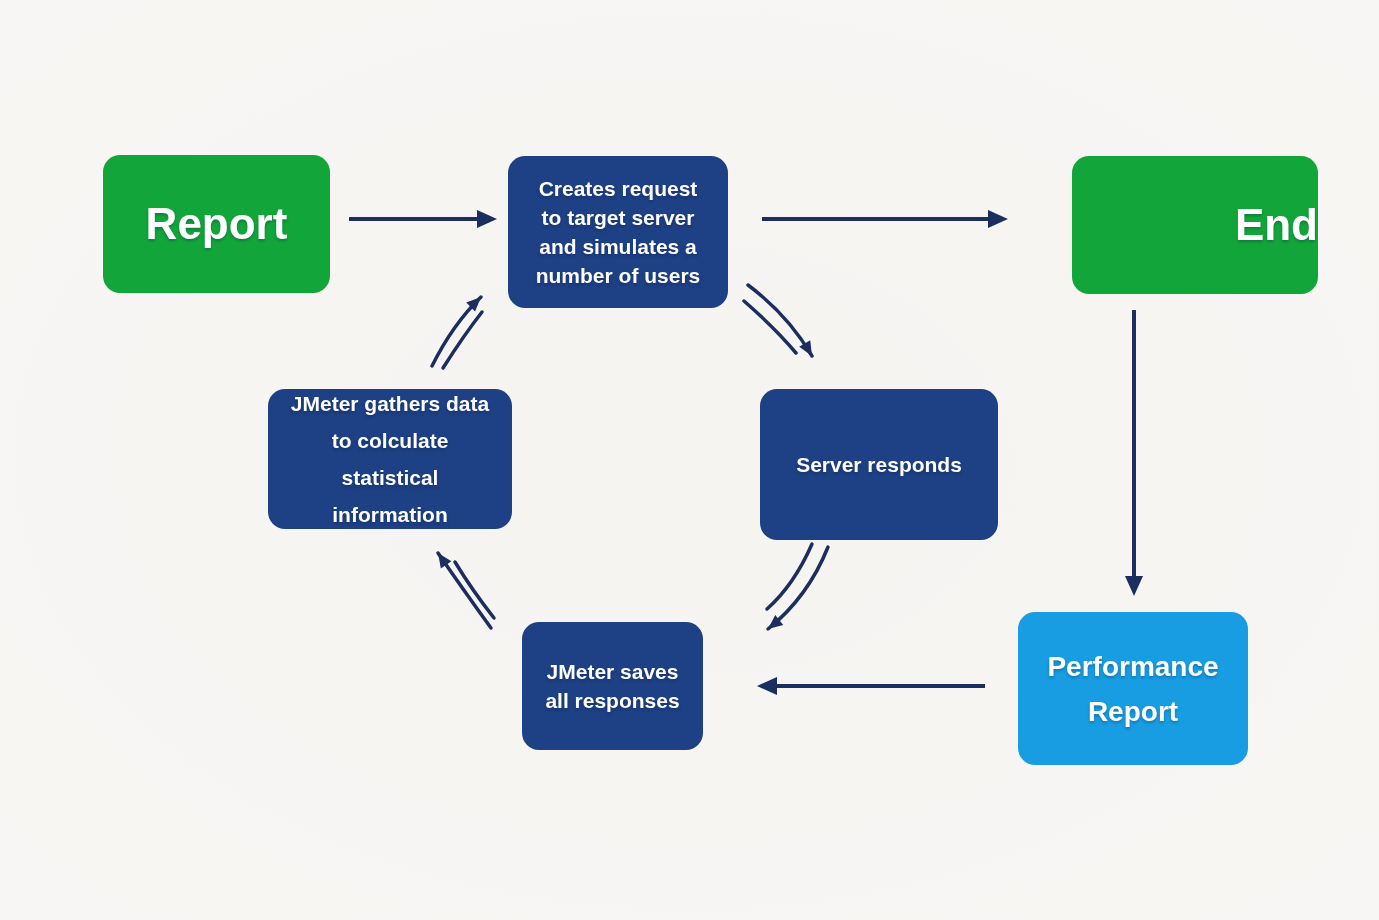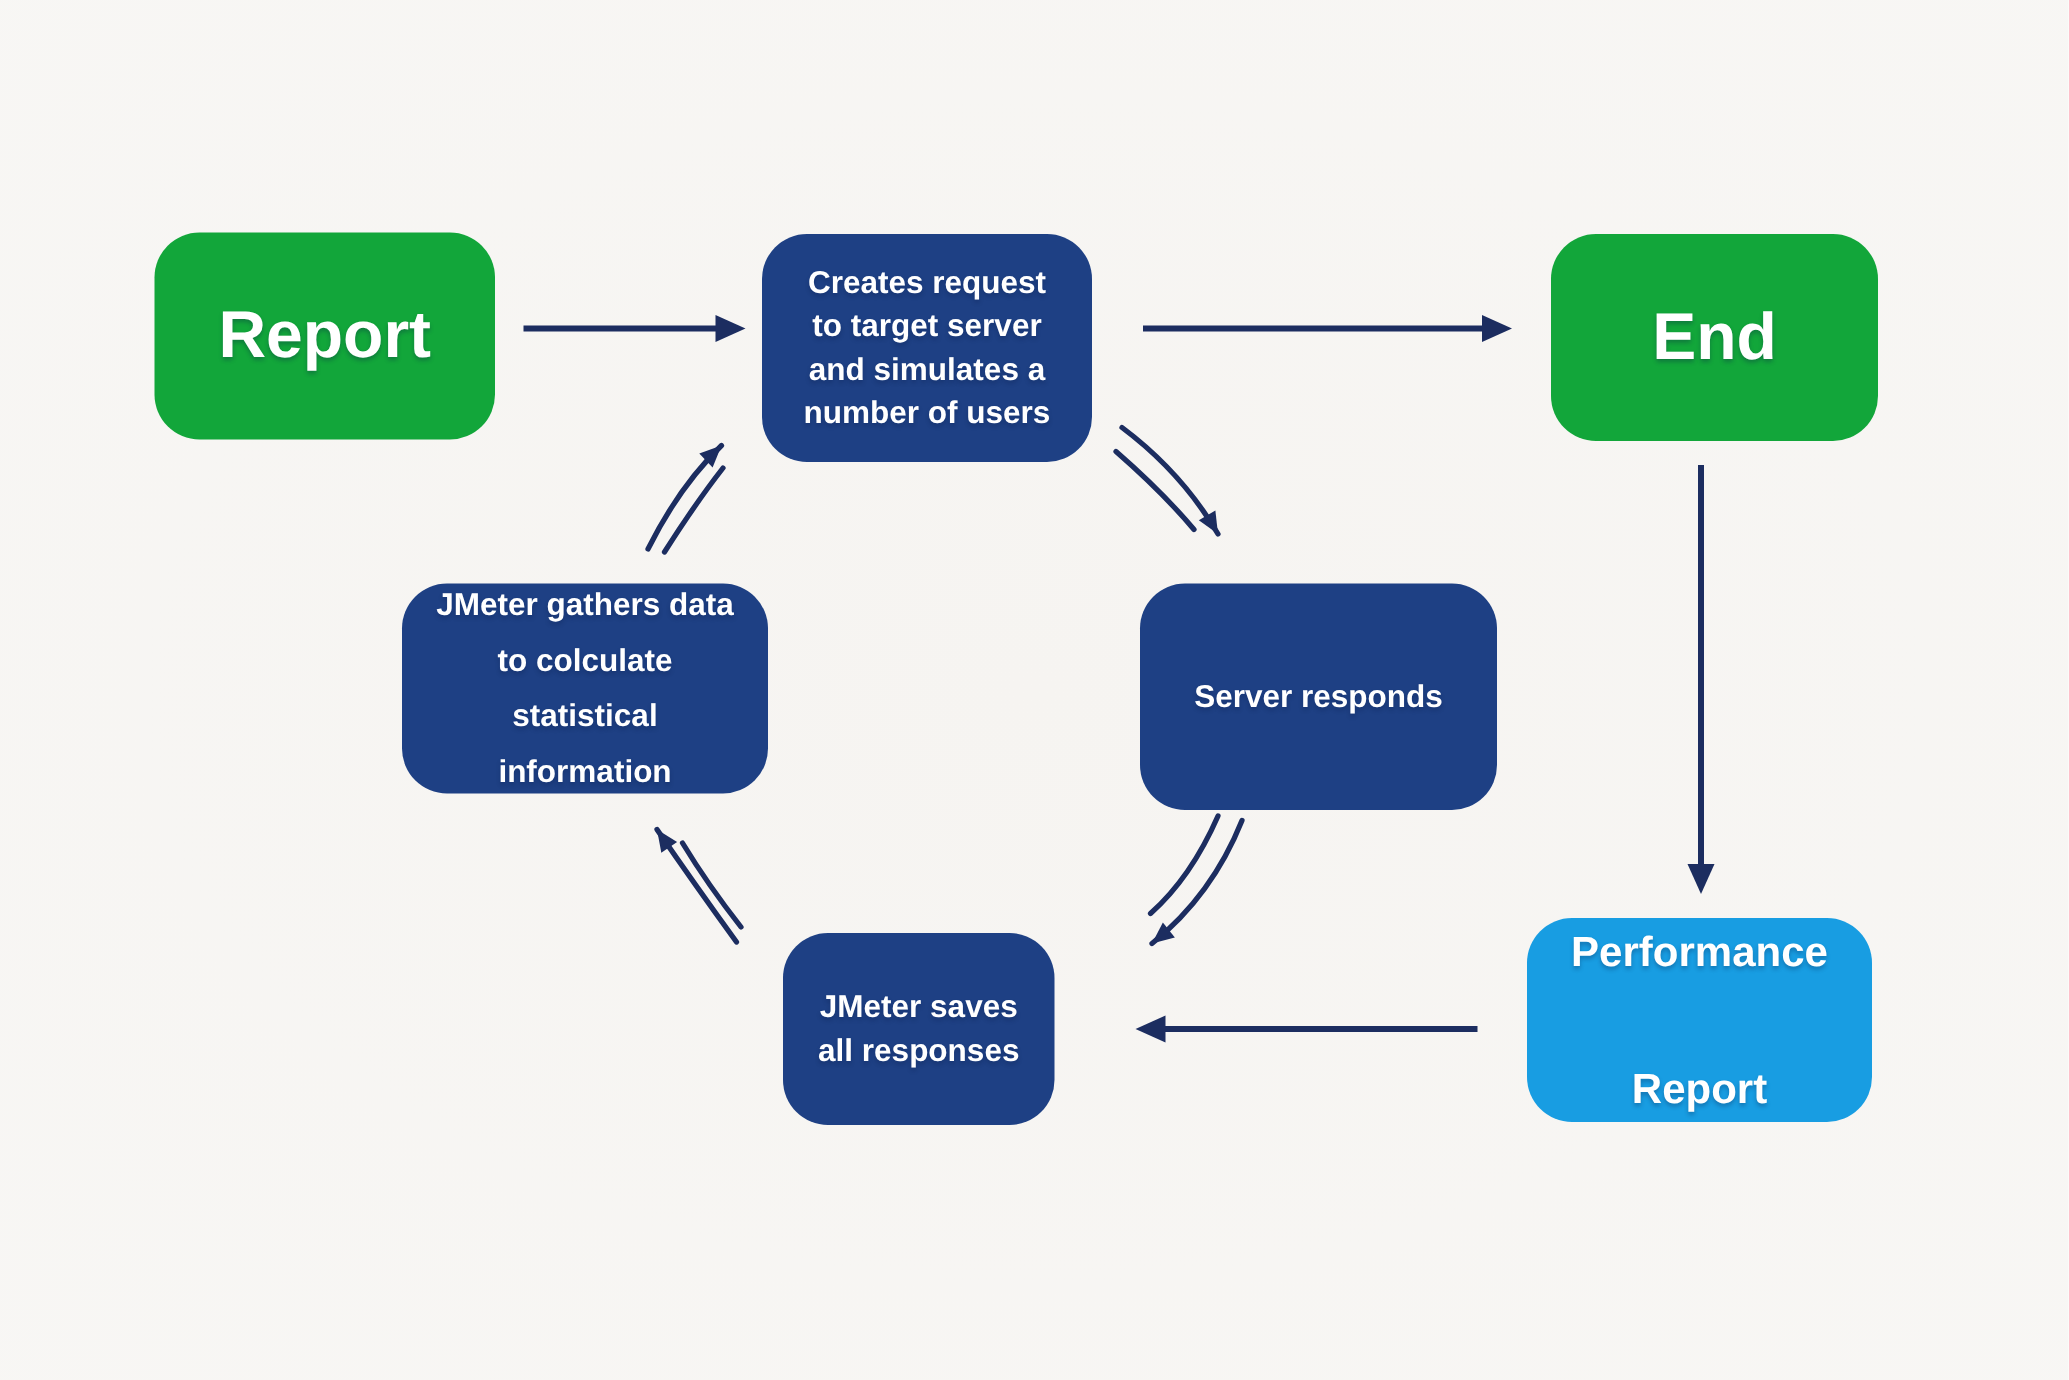--- a/index.html
+++ b/index.html
@@ -8,21 +8,21 @@
     font-family:"Liberation Sans","DejaVu Sans",sans-serif;
     background:radial-gradient(ellipse 120% 120% at 50% 50%, var(--background,#f6f4f1) 0%, #f8f7f5 72%, #ffffff 100%);
   }
   .stage{position:relative;width:1379px;height:920px;}
   .arrows{position:absolute;left:0;top:0;width:1379px;height:920px;pointer-events:none;}
   .arrows .ln{stroke:var(--arrow,#1c2d60);fill:none;}
   .arrows .hd{fill:var(--arrow,#1c2d60);stroke:none;}
   marker path{fill:var(--arrow,#1c2d60);}
   .node{
     position:absolute;display:flex;flex-direction:column;align-items:center;justify-content:center;
-    border-radius:30px;color:var(--text,#fff);font-weight:700;text-align:center;
+    border-radius:17px;color:var(--text,#fff);font-weight:700;text-align:center;
     text-shadow:0 2px 3px rgba(10,25,70,.30);
   }
   .node.green{background:var(--green,#12a63a);}
   .node.navy{background:var(--navy,#1e4084);}
   .node.light_blue{background:var(--light-blue,#189de2);}
   .node .line{display:block;}
   .big{font-size:44px;line-height:1.15;}
   .mid{font-size:21px;line-height:29px;}
   .rep{font-size:28px;line-height:45px;}
 </style>
@@ -77,38 +77,38 @@
     <span class="line">Report</span>
   </div>
 
   <div class="node navy mid" style="left:508px;top:156px;width:220px;height:152px;">
     <span class="line">Creates request</span>
     <span class="line">to target server</span>
     <span class="line">and simulates a</span>
     <span class="line">number of users</span>
   </div>
 
-  <div class="node green big" style="left:1034px;top:156px;width:218px;height:138px;">
+  <div class="node green big" style="left:1072px;top:156px;width:246px;height:138px;align-items:flex-end;">
     <span class="line">End</span>
   </div>
 
   <div class="node navy mid" style="left:760px;top:389px;width:238px;height:151px;">
     <span class="line">Server responds</span>
   </div>
 
   <div class="node navy mid" style="left:268px;top:389px;width:244px;height:140px;justify-content:space-between;">
     <span class="line">JMeter gathers data</span>
     <span class="line">to colculate</span>
     <span class="line">statistical</span>
     <span class="line">information</span>
   </div>
 
   <div class="node navy mid" style="left:522px;top:622px;width:181px;height:128px;">
     <span class="line">JMeter saves</span>
     <span class="line">all responses</span>
   </div>
 
-  <div class="node light_blue rep" style="left:1018px;top:612px;width:230px;height:136px;justify-content:space-between;">
+  <div class="node light_blue rep" style="left:1018px;top:612px;width:230px;height:153px;">
     <span class="line">Performance</span>
     <span class="line">Report</span>
   </div>
 
 </div>
 
 </body></html>

